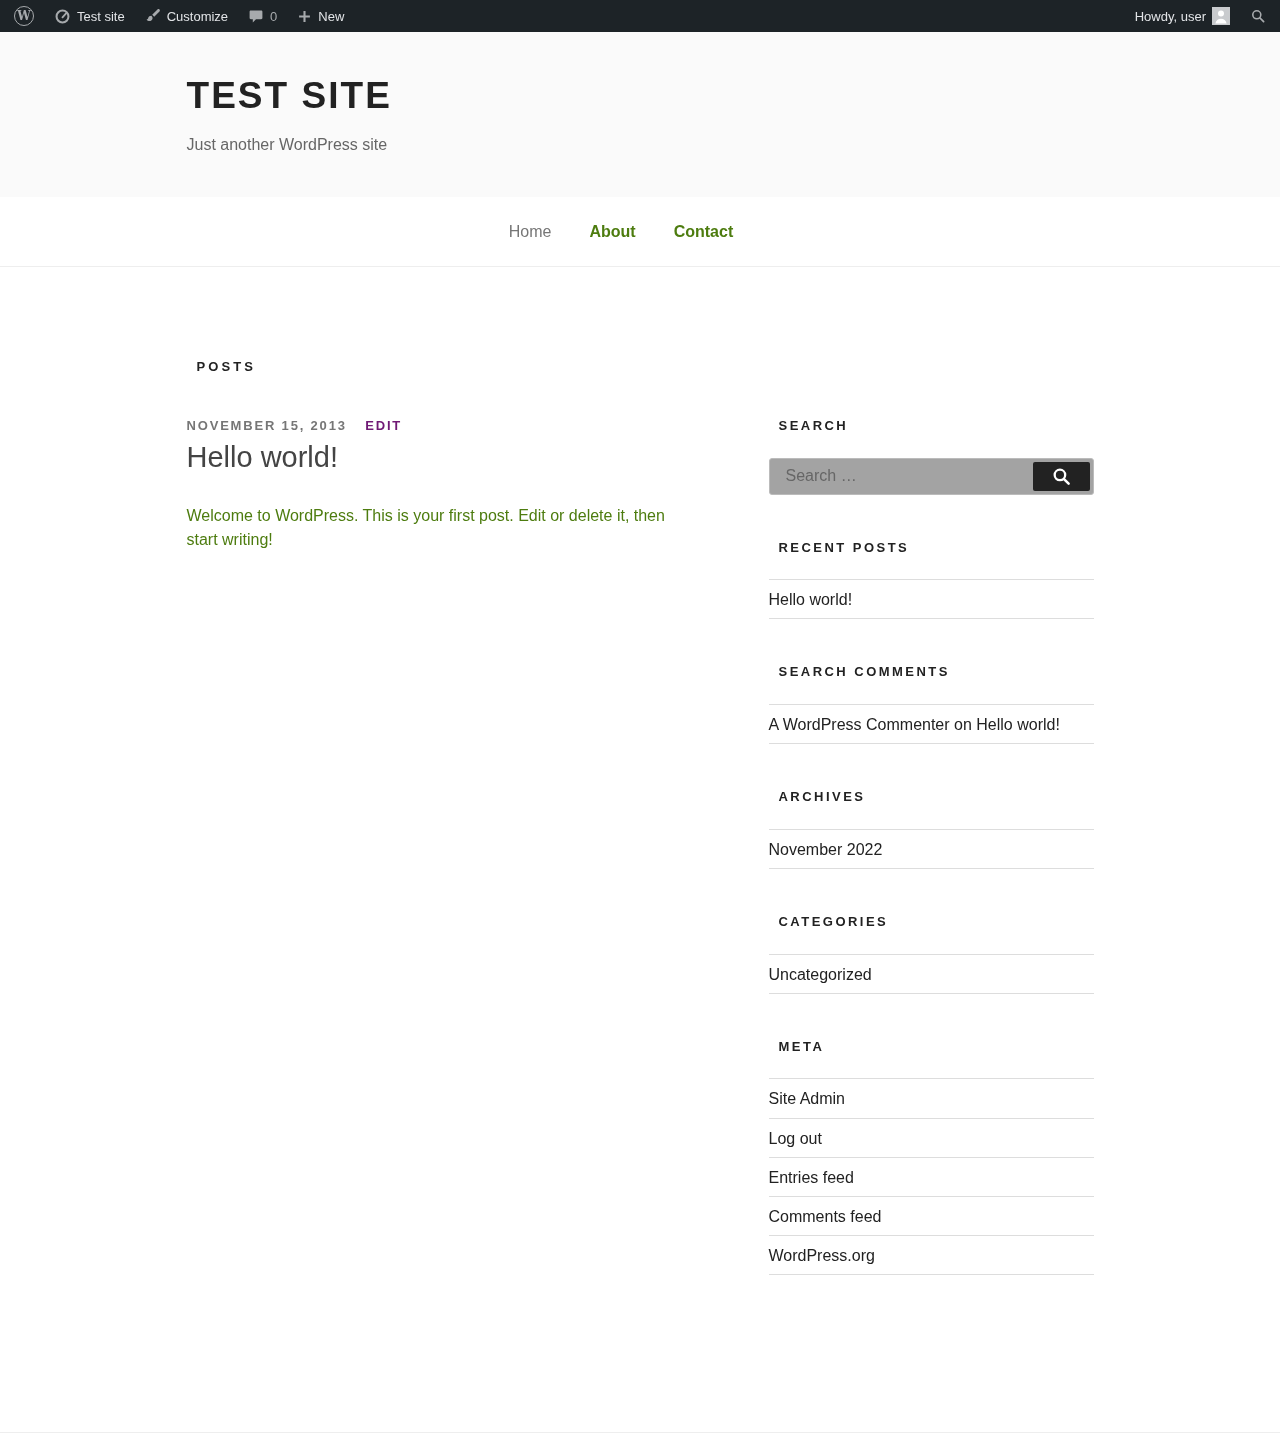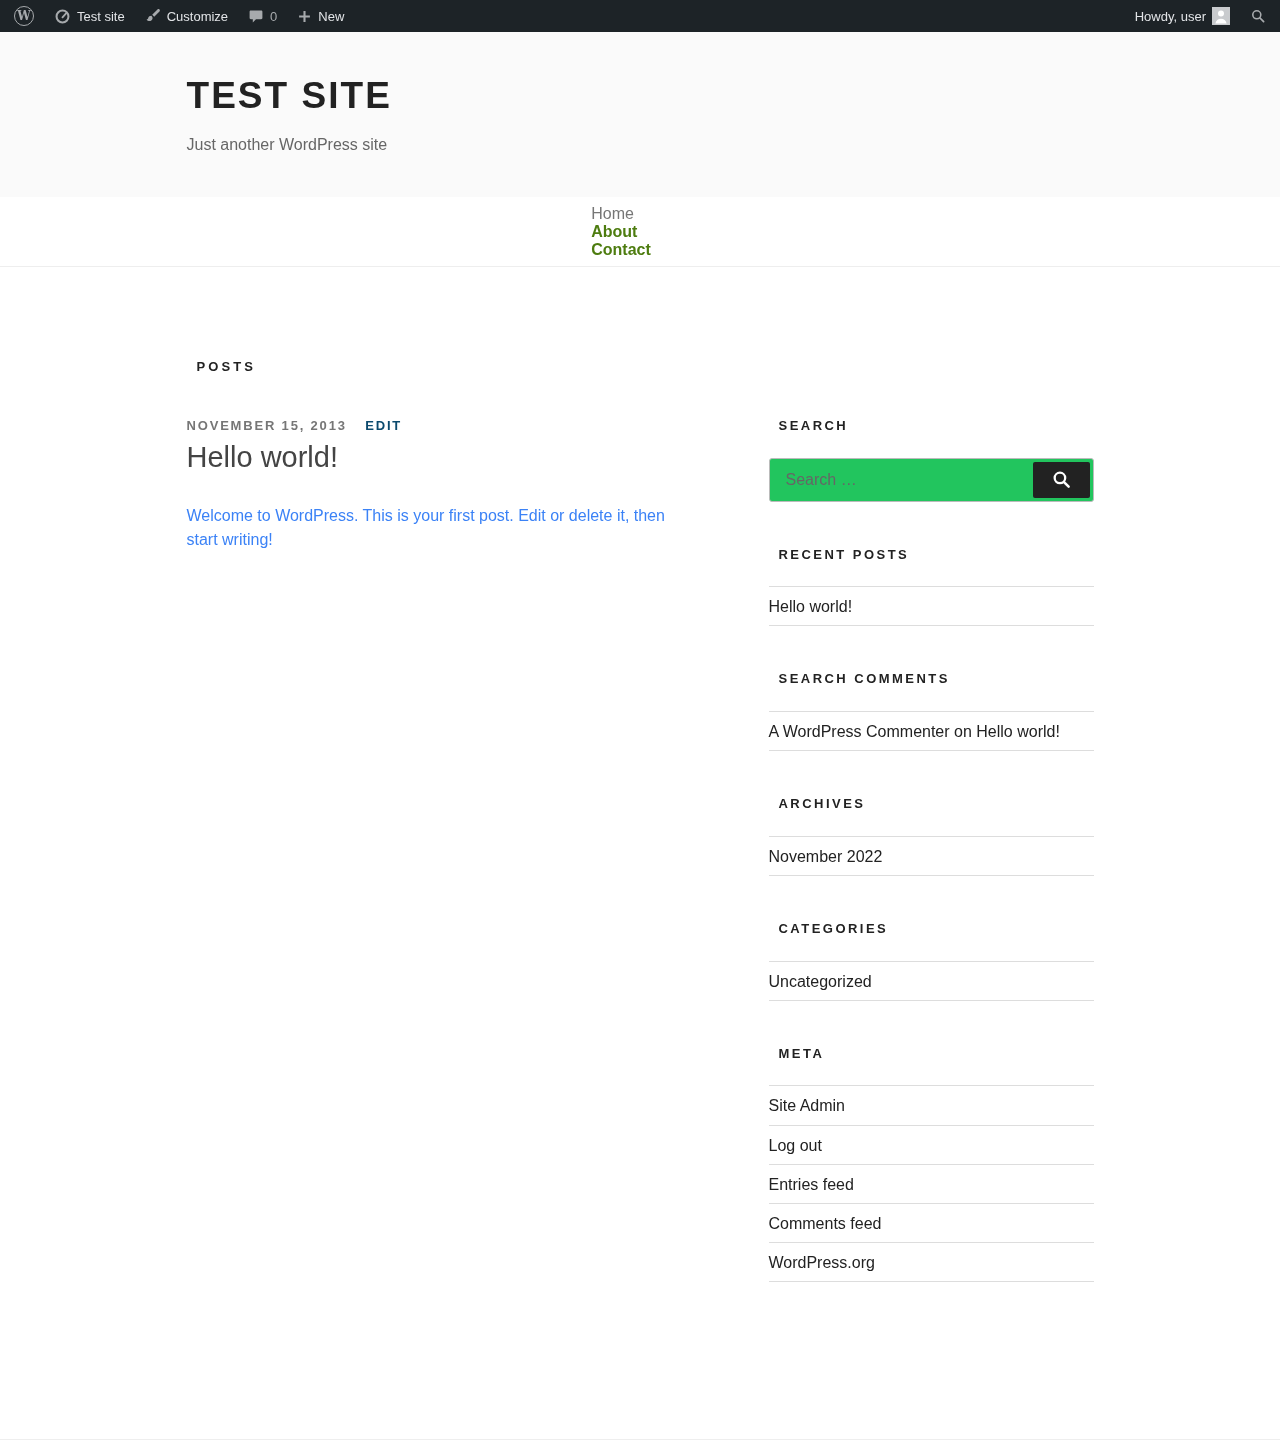--- a/index.html
+++ b/index.html
@@ -76,21 +76,20 @@
     background: #fff;
     border-bottom: 1px solid #eee;
     height: 70px;
     display: flex;
     align-items: center;
   }
   .main-nav ul {
     list-style: none;
     margin: 8px; padding: 0;
     display: flex;
-    flex-direction: column;
   }
   .main-nav li { margin-right: 38px; }
   .main-nav a {
     font-size: 16px;
     font-weight: 700;
     color: #4d7c0f;
   }
   .main-nav li.current a { color: #767676; font-weight: 400; }
 
   
@@ -110,33 +109,33 @@
     letter-spacing: 0.24em;
     color: #222;
   }
   .entry-meta {
     font-size: 13px;
     font-weight: 700;
     letter-spacing: 0.14em;
     line-height: 1.2;
   }
   .posted-on { color: #767676; margin-right: 13px; }
-  .edit-link { color: #0c4a6e; }
+  .edit-link { color: #701a75; }
   .entry-title {
     margin: 5px 0 0;
     font-size: 29px;
     font-weight: 400;
     line-height: 1.25;
   }
   .entry-title a { color: #444; }
   .entry-body {
     margin-top: 29px;
     font-size: 16px;
     line-height: 1.5;
-    color: #3b82f6;
+    color: #4d7c0f;
     max-width: 500px;
   }
 
   
   .widget { margin-bottom: 45px; }
   .widget-title {
     margin: 0 10px 24px;
     font-size: 13px;
     font-weight: 800;
     letter-spacing: 0.19em;
@@ -153,23 +152,23 @@
     padding: 10px 0 9px;
     font-size: 16px;
     line-height: 1.2;
   }
   .widget li a, .widget li span { color: #222; }
 
   .search-form {
     display: flex;
     border: 1px solid #bbb;
     border-radius: 3px;
-    background: #22c55e;
+    background: #a3a3a3;
     padding: 3px;
-    height: 44px;
+    height: 37px;
     justify-content: center;
   }
   .search-field {
     flex: 1;
     border: 0;
     outline: none;
     padding: 0 13px;
     font-size: 16px;
     font-family: inherit;
     color: #333;

